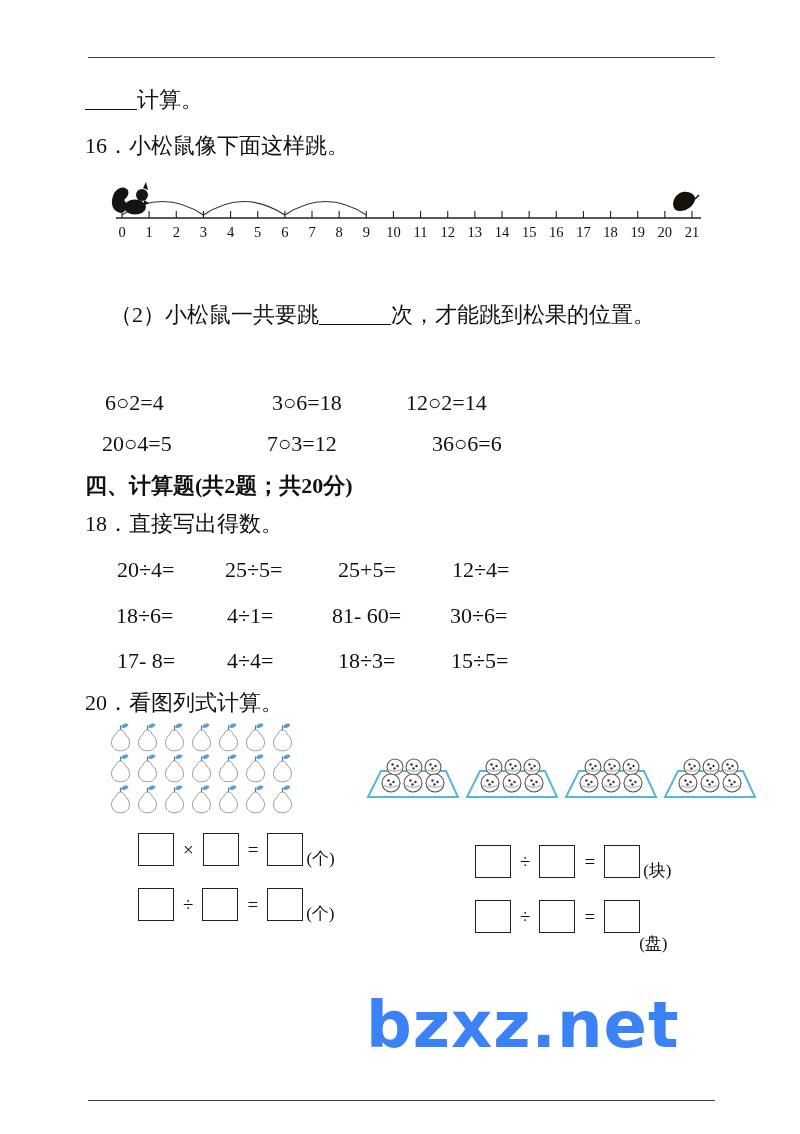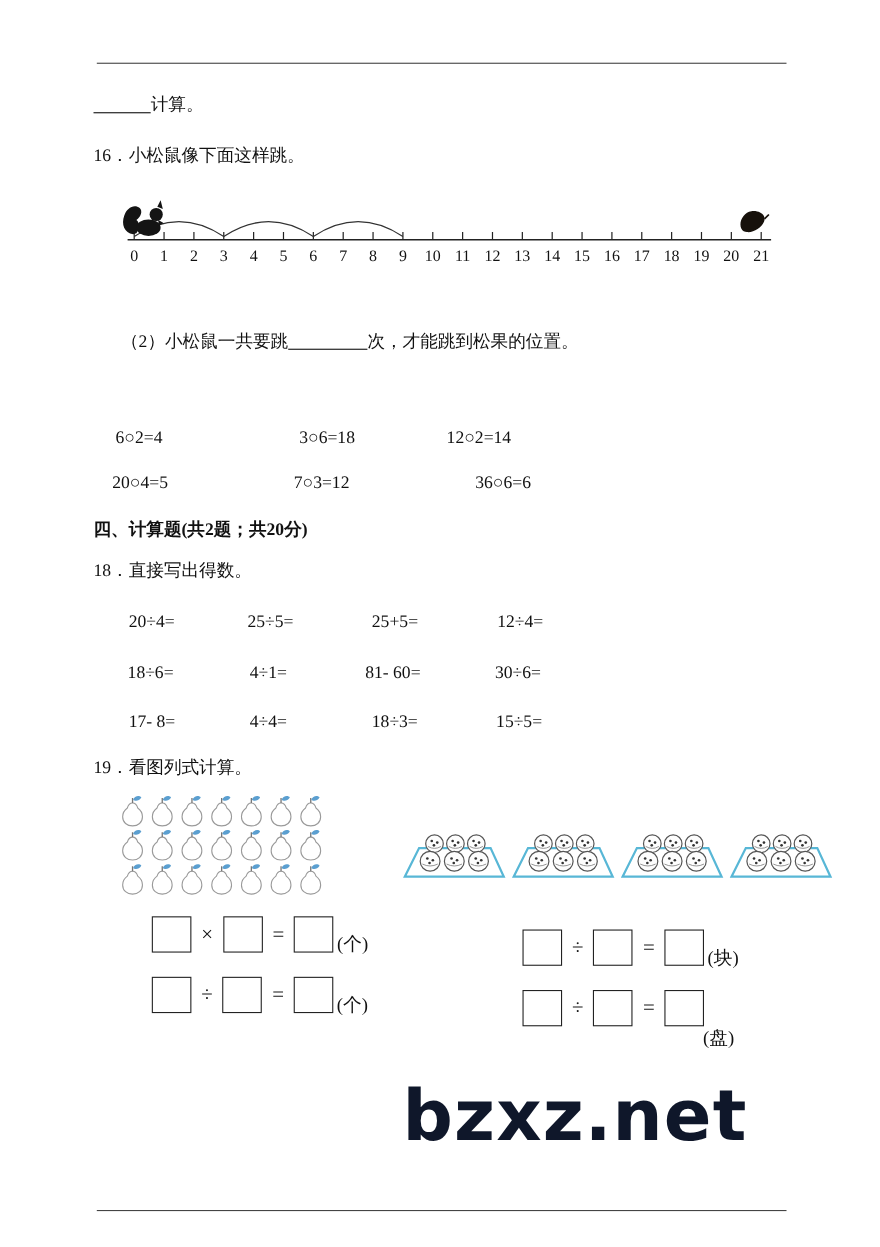--- a/index.html
+++ b/index.html
@@ -1,33 +1,33 @@
 <!DOCTYPE html>
 <html><head>
 <meta charset="utf-8">
 <style>
   html,body{margin:0;padding:0;background:#fff;}
   .page{position:relative;width:800px;height:1134px;background:#ffffff;overflow:hidden;
         font-family:"Liberation Serif","DejaVu Serif",serif;color:#111;}
   .hr{position:absolute;height:1px;background:#444;}
-  .t{position:absolute;font-size:16px;line-height:1.25;white-space:nowrap;}
+  .t{position:absolute;font-size:22px;line-height:1.25;white-space:nowrap;}
   .hd{font-weight:bold;}
   .blank{display:inline-block;border-bottom:1px solid #111;height:16px;vertical-align:-3px;}
   .eq{position:absolute;display:flex;align-items:center;font-size:17px;}
   .box{display:inline-block;width:34px;height:31px;border:1px solid #222;background:#fff;}
   .op{margin:0 9px;font-size:19px;}
   .unit{margin-left:3px;position:relative;top:9px;}
   .unit.drop{top:27px;left:-4px;}
   .figure{position:absolute;}
   .pear-row{display:flex;gap:2px;height:31px;}
   .pear{display:inline-block;width:25px;height:31px;}
   .plates-row{display:flex;gap:4px;}
   .plate{display:inline-block;}
   .watermark{position:absolute;font-family:"DejaVu Sans","Liberation Sans",sans-serif;
-             font-weight:bold;font-size:64px;color:#0f172a;letter-spacing:1px;}
+             font-weight:bold;font-size:64px;color:#3b82f6;letter-spacing:1px;margin-top:10px;}
 </style>
 </head>
 <body>
 
 <div class="page">
 
   <div class="hr" style="left:88px;top:57px;width:627px"></div>
 
   <div class="t" style="left:85px;top:86px">
     <span class="blank" style="width:52px"></span><span>计算。</span>
@@ -123,21 +123,21 @@
   <div class="t" style="left:452px;top:556px">12÷4=</div>
   <div class="t" style="left:116px;top:602px">18÷6=</div>
   <div class="t" style="left:227px;top:602px">4÷1=</div>
   <div class="t" style="left:332px;top:602px">81- 60=</div>
   <div class="t" style="left:450px;top:602px">30÷6=</div>
   <div class="t" style="left:117px;top:647px">17- 8=</div>
   <div class="t" style="left:227px;top:647px">4÷4=</div>
   <div class="t" style="left:338px;top:647px">18÷3=</div>
   <div class="t" style="left:451px;top:647px">15÷5=</div>
 
-  <div class="t" style="left:85px;top:689px">19．看图列式计算。</div>
+  <div class="t" style="left:85px;top:689px">20．看图列式计算。</div>
 
   <div id="pears" class="figure" style="left:108px;top:722px">
       <div class="pear-row">
         <span class="pear"><svg width="25" height="31" viewBox="0 0 25 31">
             <path d="M12.5 8 C10 8 8.5 10 7.8 12.5 C5 14.5 3.5 17.5 3.5 20.5 C3.5 25.8 7.5 28.8 12.5 28.8 C17.5 28.8 21.5 25.8 21.5 20.5 C21.5 17.5 20 14.5 17.2 12.5 C16.5 10 15 8 12.5 8 Z" fill="#ffffff" stroke="#9a9a9a" stroke-width="1"></path>
             <path d="M12.5 8 L12.5 3.5" stroke="#777" stroke-width="1.2" fill="none"></path>
             <path d="M13 5 C14 1.5 19 0.5 20.5 3 C18.5 6.5 14.5 6.5 13 5 Z" fill="#5b9fd0"></path>
           </svg></span>
         <span class="pear"><svg width="25" height="31" viewBox="0 0 25 31">
             <path d="M12.5 8 C10 8 8.5 10 7.8 12.5 C5 14.5 3.5 17.5 3.5 20.5 C3.5 25.8 7.5 28.8 12.5 28.8 C17.5 28.8 21.5 25.8 21.5 20.5 C21.5 17.5 20 14.5 17.2 12.5 C16.5 10 15 8 12.5 8 Z" fill="#ffffff" stroke="#9a9a9a" stroke-width="1"></path>

